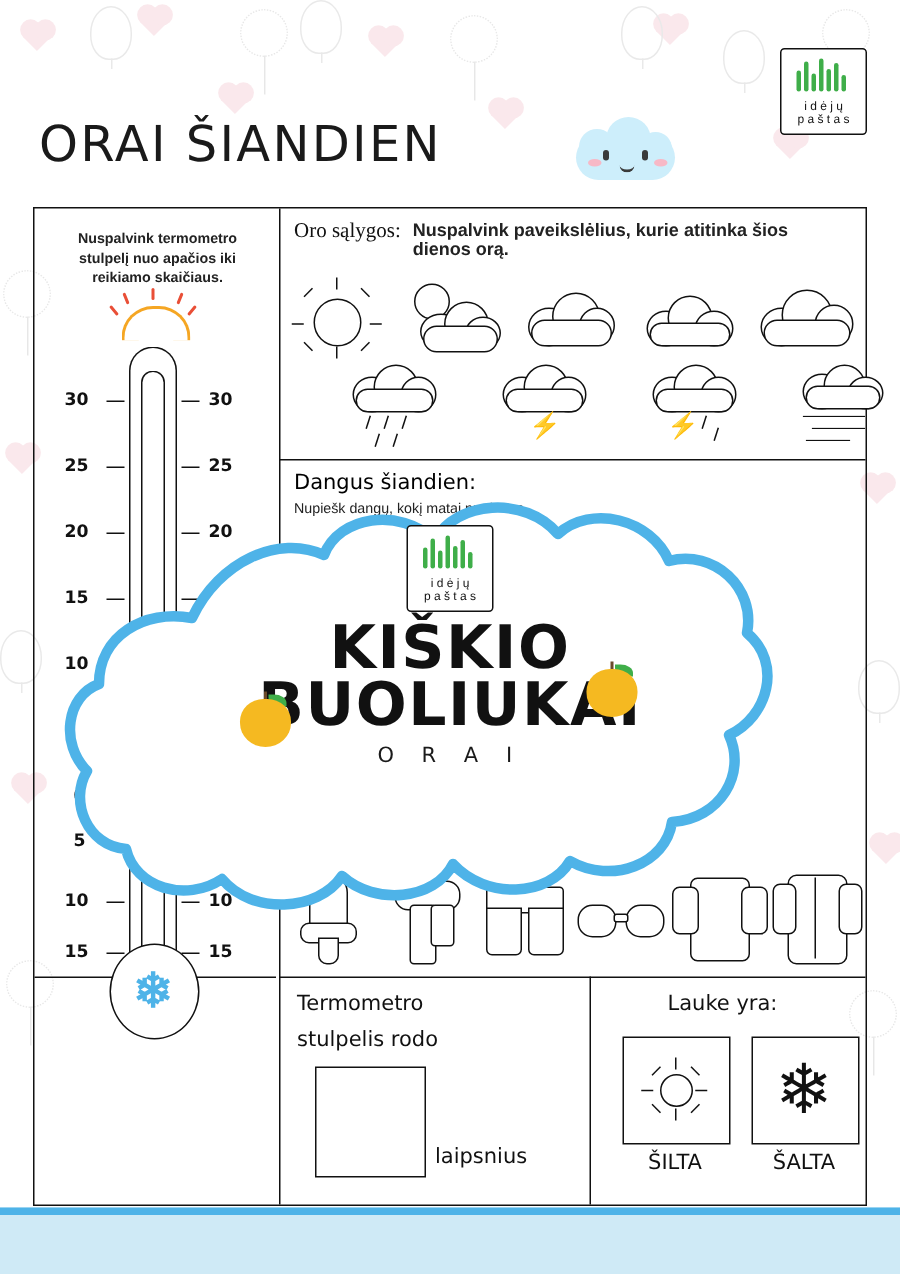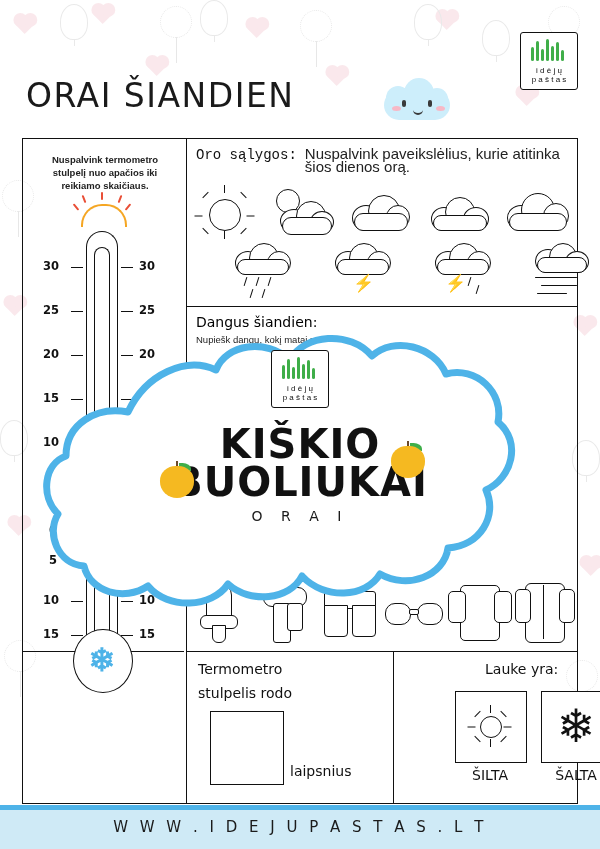--- a/index.html
+++ b/index.html
@@ -207,21 +207,21 @@
   .hline {
     position: absolute;
     left: 0; right: 0;
     height: 0;
     border-top: 1.4px solid #111;
   }
 
   .panel-title {
     font-size: 14px;
     color: #111;
-    font-family: Liberation Mono, monospace;
+    font-family: Liberation Serif, serif;
   }
 
   
   .left-col {
     position: absolute;
     left: 0; top: 0;
     width: 163px; height: 100%; font-weight: bold;
   }
   .left-instr {
     position: absolute;
@@ -314,24 +314,25 @@
   .cond-panel { position: absolute; }
   .cond-head {
     position: absolute;
     left: 10px; top: 8px;
     display: flex;
     align-items: flex-start;
     gap: 8px;
     width: 372px;
   }
   .cond-note {
-    font-size: 15px;
+    font-size: 12px;
     line-height: 13px;
     color: #222;
     width: 258px;
+    font-weight: bold;
   }
 
   .wx-row {
     position: absolute;
     display: flex;
     justify-content: space-around;
     align-items: flex-start;
     width: 100%;
   }
   .wx-icon {
@@ -462,21 +463,21 @@
     padding-bottom: 5px;
   }
   .ov-date {
     margin-top: 10px;
     font-size: 23px;
     letter-spacing: 1px;
     color: #1a1a1a;
     font-family: "DejaVu Sans", sans-serif;
   }
   .ov-main {
-    margin-top: 14px;
+    margin-top: 2px;
     font-size: 40px;
     letter-spacing: 1px;
     font-weight: bold;
     color: #111;
     font-family: "DejaVu Sans", sans-serif;
     line-height: 44px;
     text-align: center;
   }
   .ov-sub {
     margin-top: 4px;
@@ -798,21 +799,21 @@
       </div>
     </div>
 
     <div class="cond-panel" style="left:163px; top:512px; width:207px; bottom:0;text-decoration:underline;">
       <div class="bottom-left-title" style="left:12px; top:10px;">Termometro</div>
       <div class="bottom-left-title" style="left:12px; top:34px;">stulpelis rodo</div>
       <div class="answer-box" style="left:24px; top:60px; width:72px; height:72px;"></div>
       <div class="bottom-left-title" style="left:104px; top:112px;">laipsnius</div>
     </div>
 
-    <div class="cond-panel" style="left:370px; top:512px; right:0; bottom:0;margin-left:40px;">
+    <div class="cond-panel" style="left:370px; top:512px; right:0; bottom:0;">
       <div class="lauke-title" style="left:52px; top:10px;">Lauke yra:</div>
 
       <div class="choice-box" style="left:22px; top:40px;"></div>
       <div style="position:absolute; left:36px; top:54px; width:42px; height:42px;">
         <div class="sun-circle" style="left:11px; top:11px; width:20px; height:20px;"></div>
         <div class="sun-ray" style="left:21px; top:0px;"></div>
         <div class="sun-ray" style="left:21px; top:34px;"></div>
         <div class="sun-ray" style="left:2px;  top:18px; transform:rotate(90deg);"></div>
         <div class="sun-ray" style="left:38px; top:18px; transform:rotate(90deg);"></div>
         <div class="sun-ray" style="left:8px;  top:5px;  transform:rotate(45deg);"></div>
@@ -877,16 +878,15 @@
     </div>
     <div class="apple a2">
       <div class="stem"></div>
         <div class="leaf"></div>
         <div class="body"></div>
     </div>
   </div>
 
   <div class="footer">
     <div class="footer-band"></div>
-    <div class="footer-text">W W W . I D E J U P A S T A S . L T</div>
   </div>
 
 </div>
 
 </body></html>

